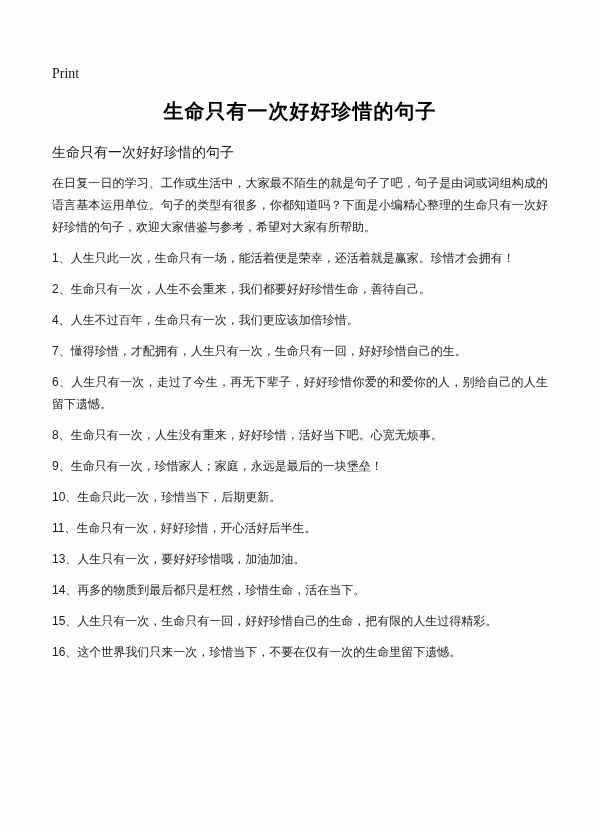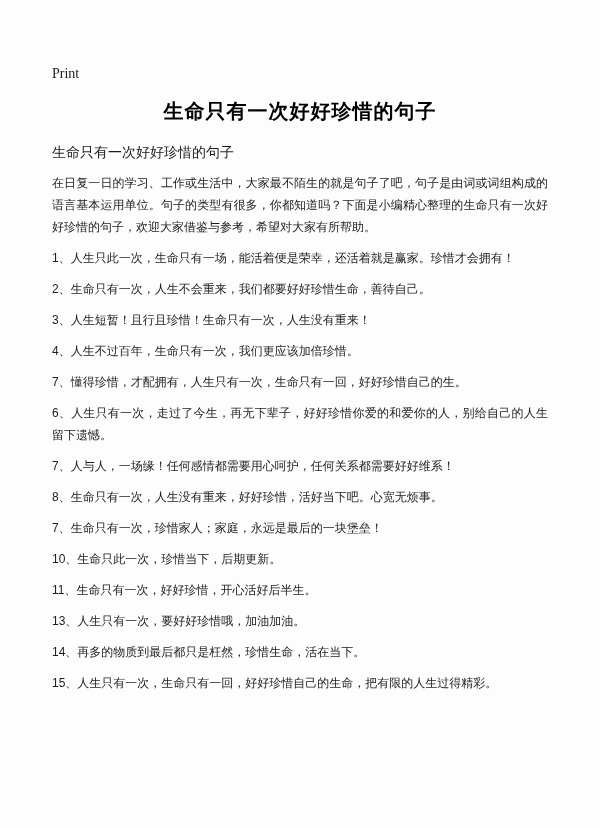--- a/index.html
+++ b/index.html
@@ -53,25 +53,24 @@
   <span class="print-link">Print</span>
 
   <div class="doc-title">生命只有一次好好珍惜的句子</div>
 
   <div class="doc-subtitle">生命只有一次好好珍惜的句子</div>
 
   <p class="body-par">在日复一日的学习、工作或生活中，大家最不陌生的就是句子了吧，句子是由词或词组构成的语言基本运用单位。句子的类型有很多，你都知道吗？下面是小编精心整理的生命只有一次好好珍惜的句子，欢迎大家借鉴与参考，希望对大家有所帮助。</p>
 
   <p class="body-par">1、人生只此一次，生命只有一场，能活着便是荣幸，还活着就是赢家。珍惜才会拥有！</p>
   <p class="body-par">2、生命只有一次，人生不会重来，我们都要好好珍惜生命，善待自己。</p>
-  <p class="body-par">3、人生短暂！且行且珍惜！生命只有一次，人生没有重来！</p>
   <p class="body-par">4、人生不过百年，生命只有一次，我们更应该加倍珍惜。</p>
   <p class="body-par">7、懂得珍惜，才配拥有，人生只有一次，生命只有一回，好好珍惜自己的生。</p>
   <p class="body-par">6、人生只有一次，走过了今生，再无下辈子，好好珍惜你爱的和爱你的人，别给自己的人生留下遗憾。</p>
-  <p class="body-par">7、人与人，一场缘！任何感情都需要用心呵护，任何关系都需要好好维系！</p>
   <p class="body-par">8、生命只有一次，人生没有重来，好好珍惜，活好当下吧。心宽无烦事。</p>
-  <p class="body-par">7、生命只有一次，珍惜家人；家庭，永远是最后的一块堡垒！</p>
+  <p class="body-par">9、生命只有一次，珍惜家人；家庭，永远是最后的一块堡垒！</p>
   <p class="body-par">10、生命只此一次，珍惜当下，后期更新。</p>
   <p class="body-par">11、生命只有一次，好好珍惜，开心活好后半生。</p>
   <p class="body-par">13、人生只有一次，要好好珍惜哦，加油加油。</p>
   <p class="body-par">14、再多的物质到最后都只是枉然，珍惜生命，活在当下。</p>
   <p class="body-par">15、人生只有一次，生命只有一回，好好珍惜自己的生命，把有限的人生过得精彩。</p>
+  <p class="body-par">16、这个世界我们只来一次，珍惜当下，不要在仅有一次的生命里留下遗憾。</p>
 </div>
 
 </body></html>

